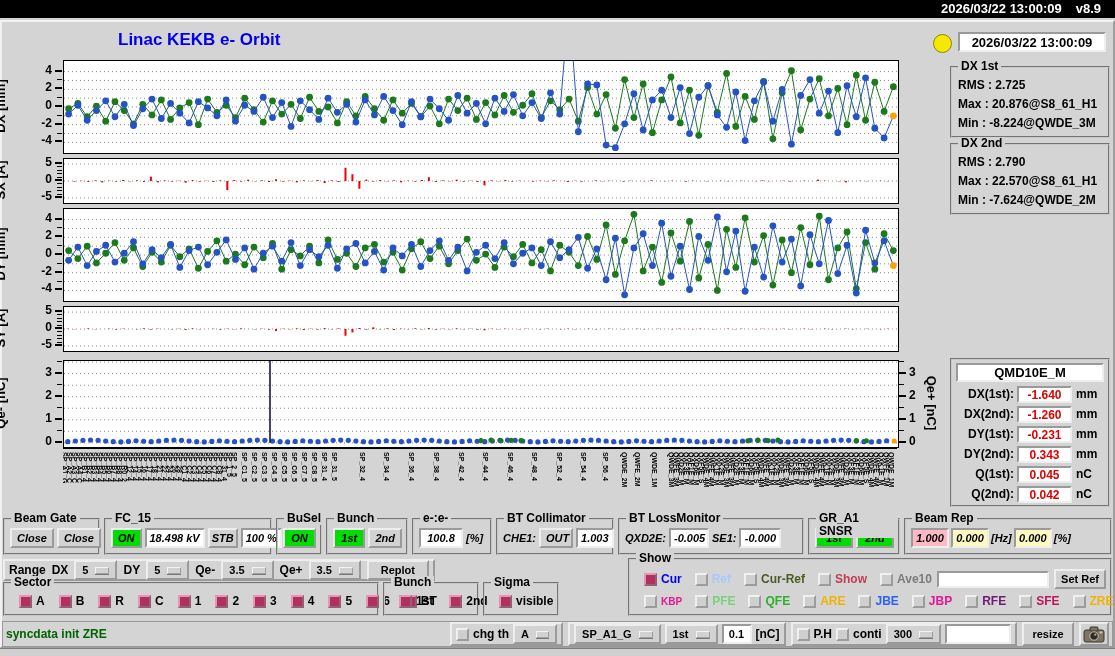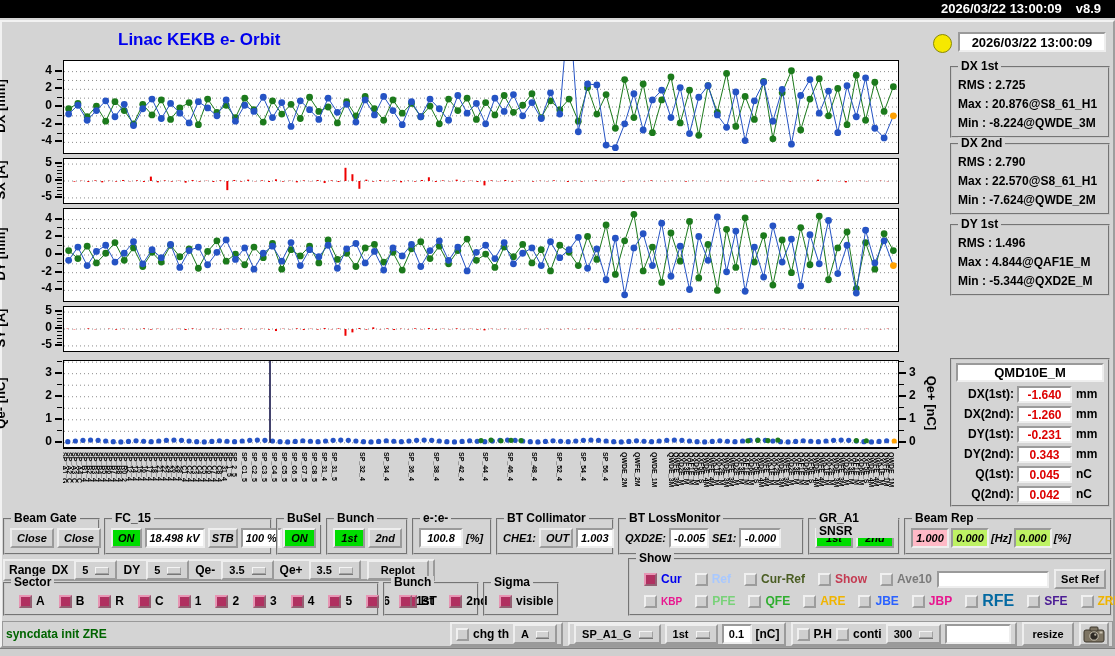--- a/index.html
+++ b/index.html
@@ -51,21 +51,21 @@
   .qrow .qval{width:55px;background:#fff;border:2px inset #eee;color:#dd0000;text-align:center;
     font-size:12px;height:17px;line-height:14px;box-sizing:border-box;}
   .qrow .qunit{margin-left:4px;}
   
   .btn{border:2px outset #eee;background:#d2d2d2;font-weight:bold;font-size:11px;
     text-align:center;line-height:16px;height:20px;box-sizing:border-box;padding:0 5px;white-space:nowrap;}
   .btn.green{background:#00dd00;}
   .field{background:#fff;border:2px inset #eee;font-size:11px;text-align:center;
     height:20px;line-height:16px;box-sizing:border-box;padding:0 3px;white-space:nowrap;}
   .field.pink{background:#ffb9c6;}
-  .field.gray{background:#bef264;}
+  .field.gray{background:#fef9c3;}
   .dd{border:2px outset #eee;background:#d2d2d2;font-size:11px;height:20px;line-height:16px;
     box-sizing:border-box;padding:0 6px;display:inline-flex;align-items:center;gap:7px;white-space:nowrap;}
   .dd .ddbar{width:12px;height:5px;background:#d2d2d2;border:1px outset #f4f4f4;box-shadow:0 1px 0 #777;}
   .cb{width:13px;height:13px;border:2px outset #f0f0f0;background:#cfcfcf;display:inline-block;box-sizing:border-box;flex:none;}
   .cb.on{background:#b03060;border:2px outset #e795b4;}
   .ctlgroup{position:absolute;box-sizing:border-box;border:2px groove #c8c8c8;padding:8px 4px 3px 5px;height:37px;top:518px;}
   .ctlgroup .inner{display:flex;align-items:center;gap:3px;font-style:italic;}
   .ctlrow-lab{font-size:11px;white-space:nowrap;}
   #rangebar{position:absolute;left:3px;top:559px;height:22px;display:flex;align-items:center;gap:6px;
     border:2px outset #eee;padding:0 4px;box-sizing:border-box;}
@@ -1020,26 +1020,20 @@
       <div class="sline">RMS :  2.725</div>
       <div class="sline">Max :  20.876@S8_61_H1</div>
       <div class="sline">Min :  -8.224@QWDE_3M</div>
     </div>
     <div class="groupbox statbox">
       <span class="gtitle">DX 2nd</span>
       <div class="sline">RMS :  2.790</div>
       <div class="sline">Max :  22.570@S8_61_H1</div>
       <div class="sline">Min :  -7.624@QWDE_2M</div>
     </div>
-    <div class="groupbox statbox gap">
-      <span class="gtitle">DY 1st</span>
-      <div class="sline">RMS :  1.496</div>
-      <div class="sline">Max :  4.844@QAF1E_M</div>
-      <div class="sline">Min :  -5.344@QXD2E_M</div>
-    </div>
   </div>
 
 <div id="qmd">
   <div id="qmd-title">QMD10E_M</div>
   <div id="qmd-rows">
       <div class="qrow">
         <span class="qlab">DX(1st):</span>
         <span class="qval">-1.640</span>
         <span class="qunit">mm</span>
       </div>
@@ -1285,25 +1279,25 @@
       <span class="chkitem">
         <span class="cb"></span>
         <span style="font-size: 12px; color: rgb(43, 98, 255);">JBE</span>
       </span>
       <span class="chkitem">
         <span class="cb"></span>
         <span style="font-size: 12px; color: rgb(232, 22, 143);">JBP</span>
       </span>
       <span class="chkitem">
         <span class="cb"></span>
-        <span style="font-size: 16px; color: #0369a1;">RFE</span>
+        <span style="font-size: 12px; color: #701a75;">RFE</span>
       </span>
       <span class="chkitem">
         <span class="cb"></span>
-        <span style="font-size: 12px; color: #4c1d95;">SFE</span>
+        <span style="font-size: 12px; color: #be185d;">SFE</span>
       </span>
       <span class="chkitem">
         <span class="cb"></span>
         <span style="font-size: 12px; color: rgb(240, 180, 0);">ZRE</span>
       </span>
     </div>
 </div>
 
 <div id="statusbar">
   <span id="status-msg">syncdata init ZRE</span>

